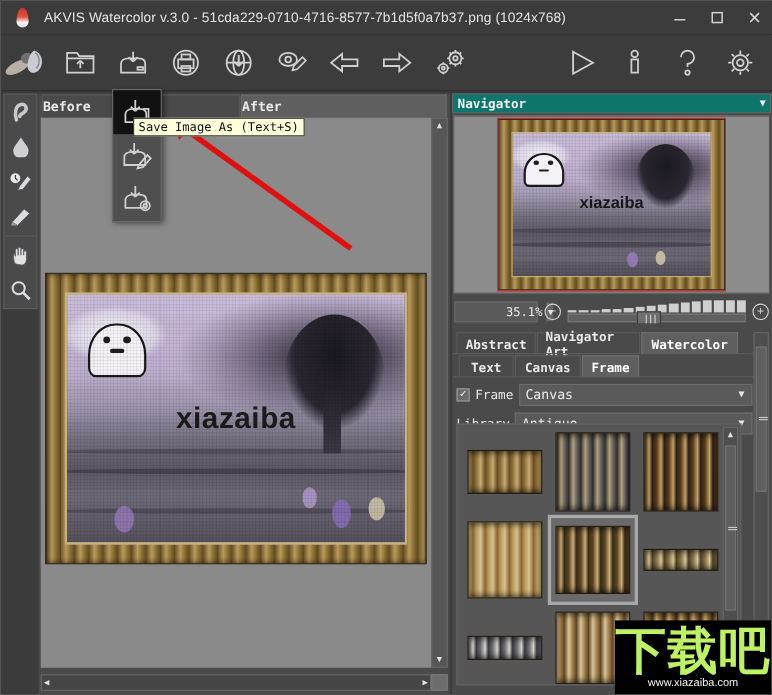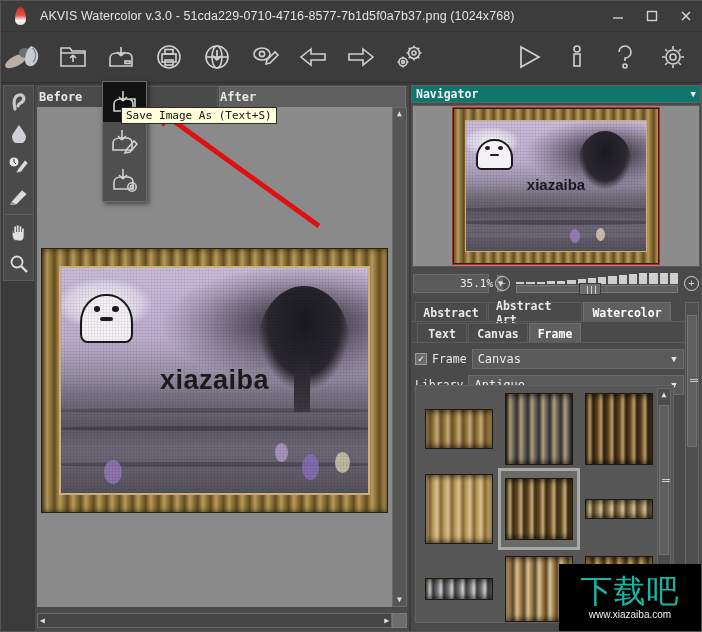--- a/index.html
+++ b/index.html
@@ -321,21 +321,21 @@
     z-index: 50;
   }
   .arrow-svg { position:absolute; left:0; top:0; width:702px; height:632px; pointer-events:none; z-index:45; }
 
   
   .watermark {
     position:absolute; right:0; bottom:0; width:142px; height:67px; z-index:60;
     background:#000; display:flex; flex-direction:column; align-items:center; justify-content:center;
   }
   .wm-cn {
-    color:#14b8a6; font-size:32px; font-weight:normal; line-height:1;
+    color:#bef264; font-size:46px; font-weight:bold; line-height:1;
     font-family:"DejaVu Sans", sans-serif; letter-spacing:1px;
   }
   .wm-url { color:#f2f2f2; font-size:10px; font-family:Liberation Sans, sans-serif; margin-top:2px;}
 </style>
 </head>
 <body>
 
 <div id="app">
 
   <div class="titlebar">
@@ -650,21 +650,21 @@
       </div>
       <div class="circ-btn">+</div>
     </div>
 
     <div class="settings">
       <div class="tabrow">
         <div class="stab" style="left:3px;width:72px">
           <span>Abstract</span>
         </div>
         <div class="stab" style="left:76px;width:94px">
-          <span>Abstract Art</span>
+          <span>Navigator Art</span>
         </div>
         <div class="stab active" style="left:171px;width:88px">
           <span>Watercolor</span>
         </div>
         <div class="tab-underline"></div>
       </div>
 
       <div class="tabrow" style="margin-top:1px">
         <div class="stab" style="left:5px;width:50px">
           <span>Text</span>

